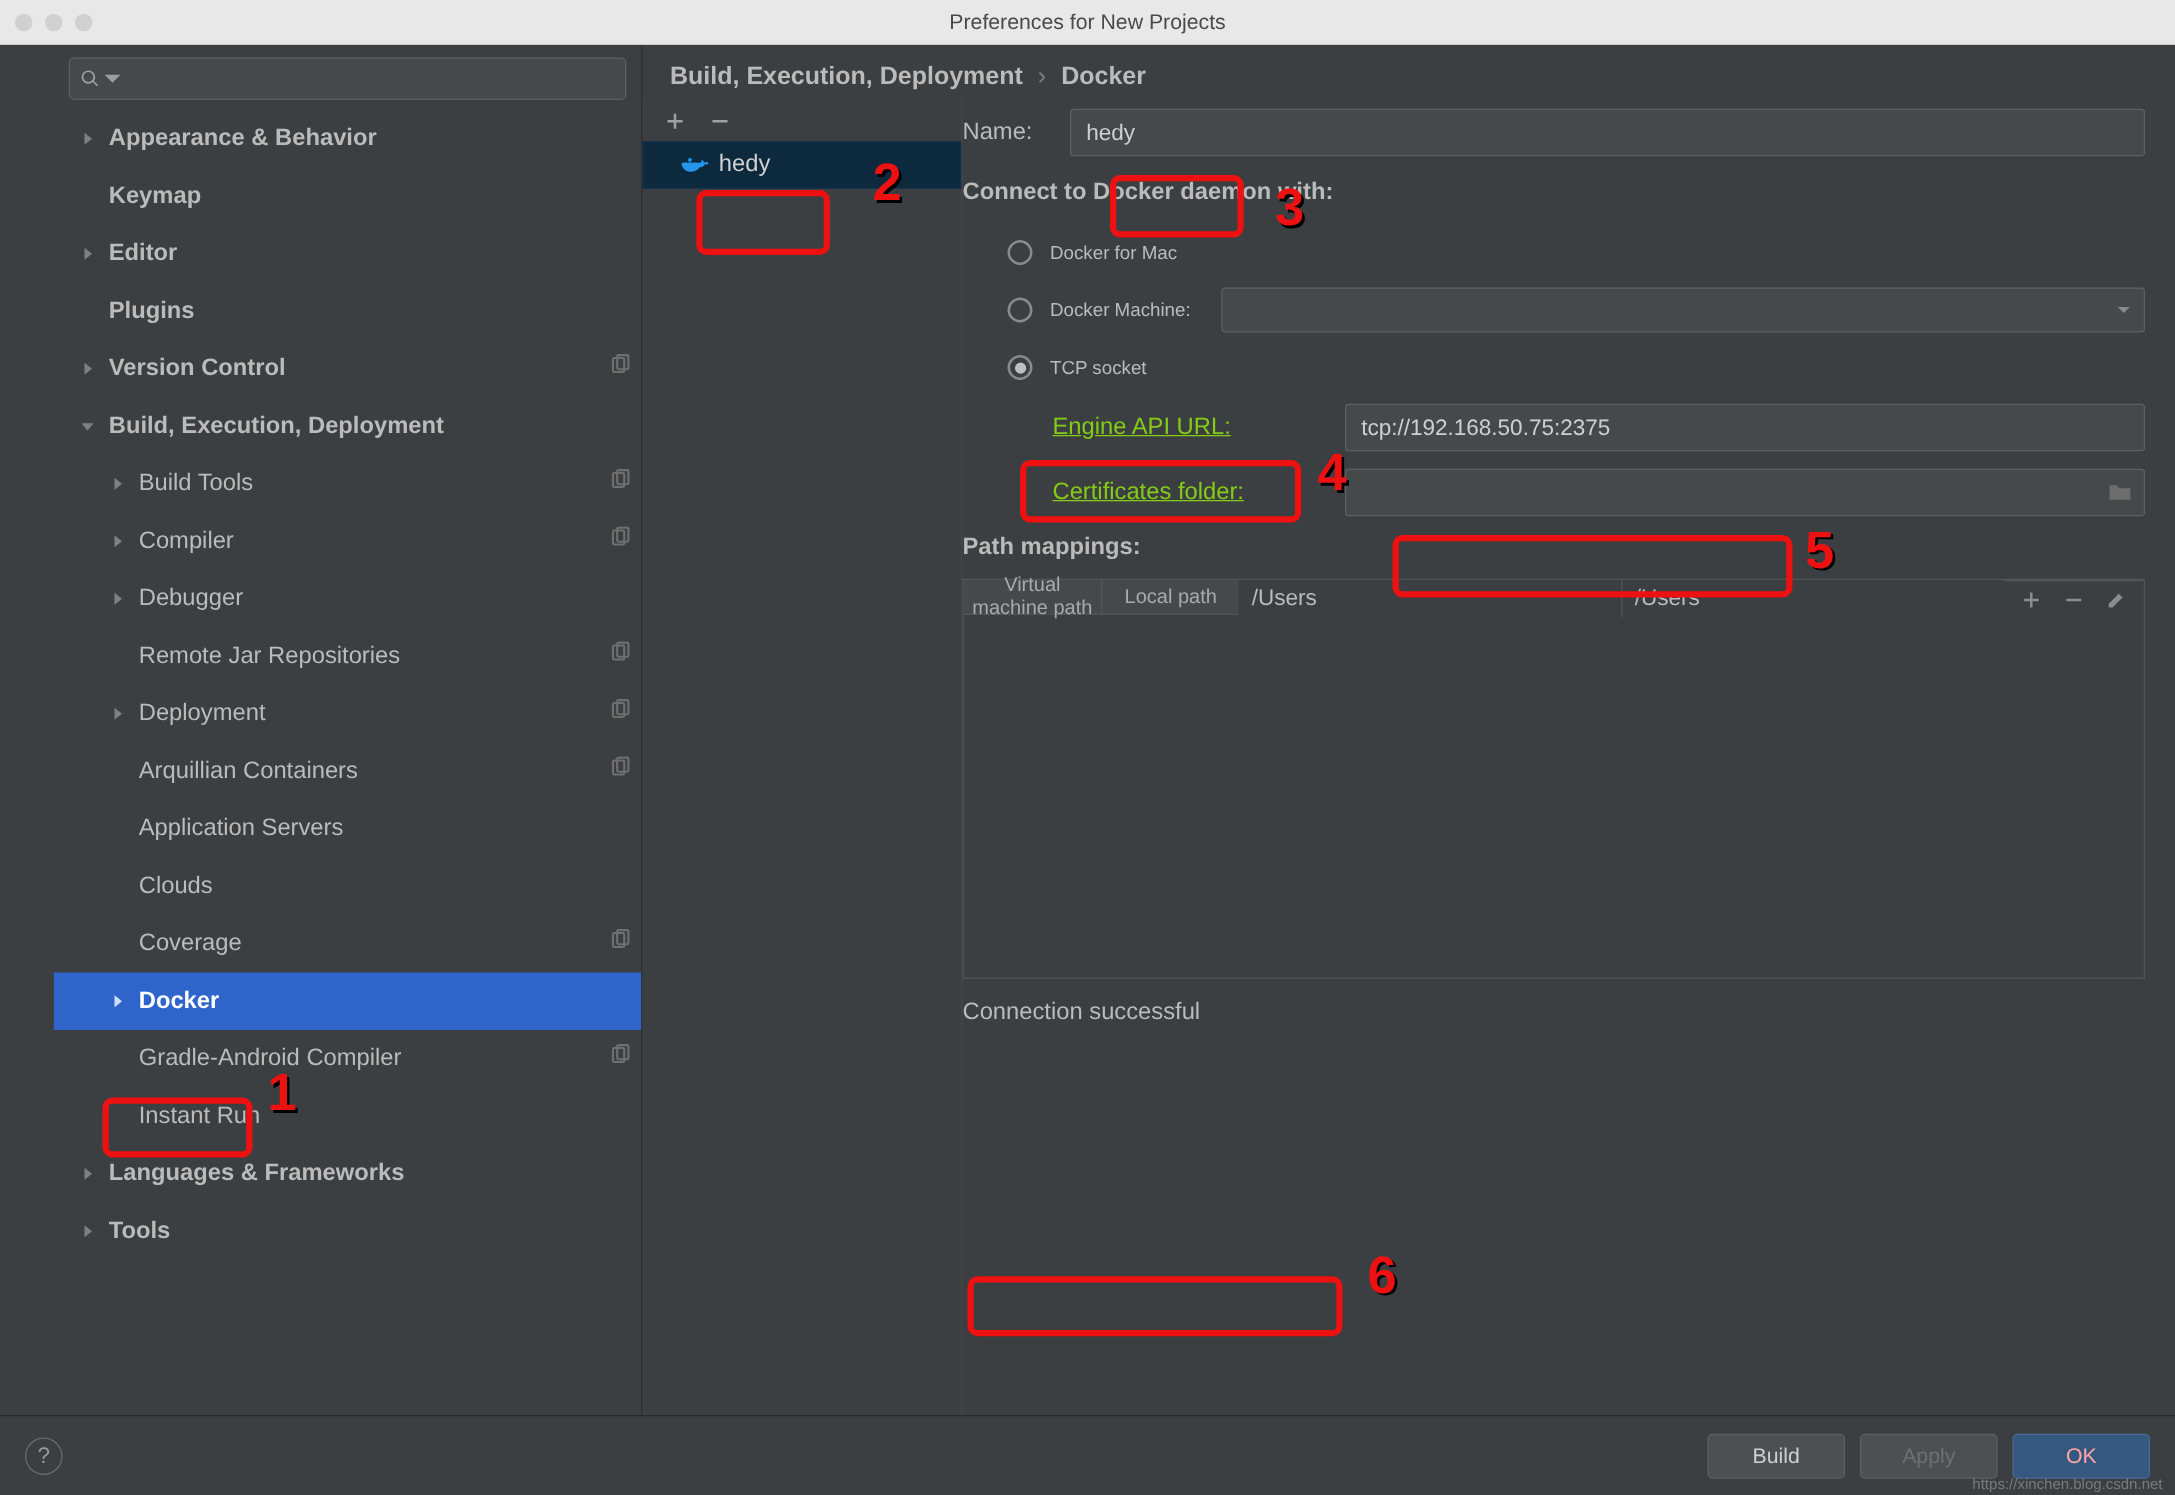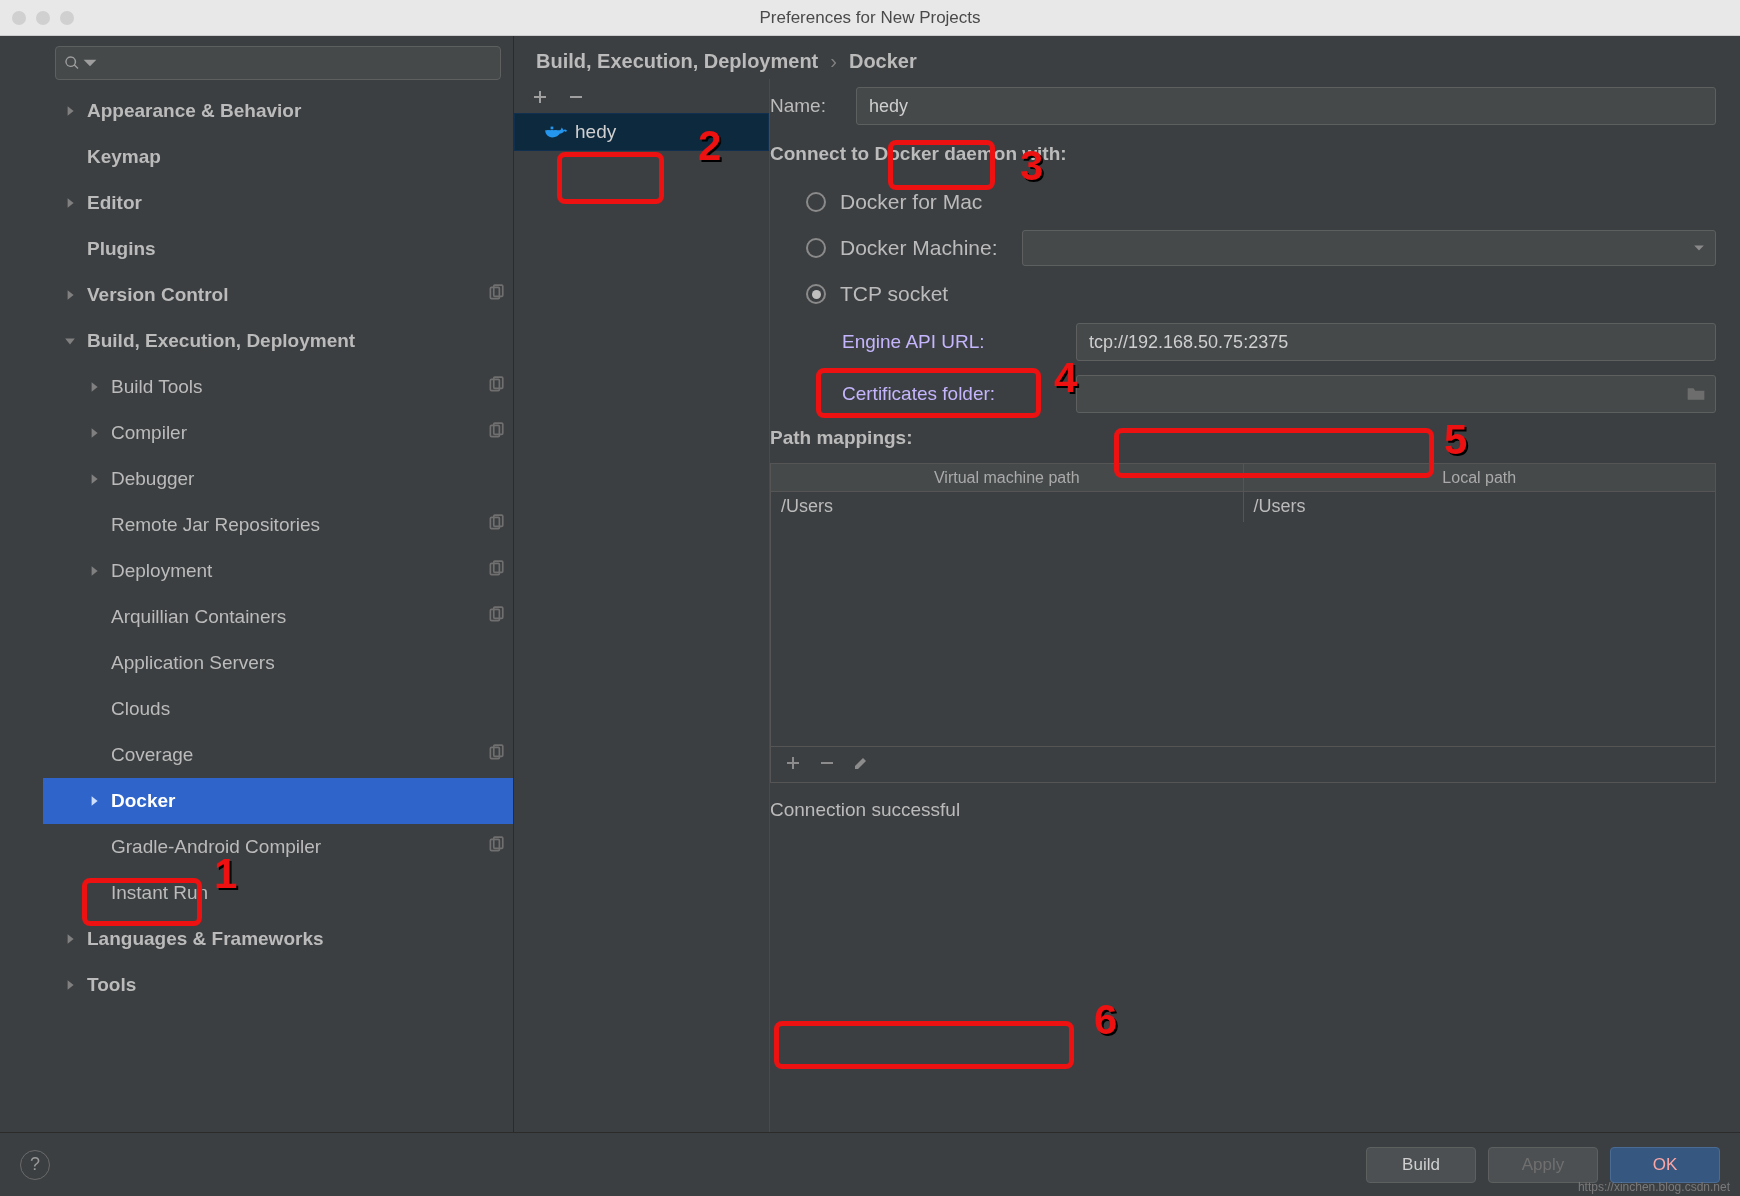--- a/index.html
+++ b/index.html
@@ -90,44 +90,44 @@
 .row { display: flex; align-items: center; margin-bottom: 18px; }
 .row .lbl { color: #bbbbbb; width: 86px; }
 .input {
   flex: 1; height: 38px; background: #45494a;
   border: 1px solid #5e6060; border-radius: 3px;
   color: #cfcfcf; padding: 0 12px; font-size: 18px;
   display: flex; align-items: center;
 }
 .section-title { color: #bbbbbb; margin: 12px 0 14px 0; font-size: 19px; font-weight: bold; }
 .radio-group { padding-left: 36px; }
-.radio-row { display: flex; align-items: center; height: 46px; gap: 14px; font-size: 21px; }
+.radio-row { display: flex; align-items: center; height: 46px; gap: 14px; font-size: 15px; }
 .radio {
   width: 20px; height: 20px; border-radius: 50%;
   border: 2px solid #8a8a8a; display: inline-flex; align-items: center; justify-content: center;
 }
 .radio.checked .dot { width: 9px; height: 9px; border-radius: 50%; background: #bfbfbf; }
 .radio-label { color: #bbbbbb; }
 .inline-select {
   flex: 1; height: 36px; margin-left: 10px;
   background: #45494a; border: 1px solid #5e6060; border-radius: 3px;
   display: flex; align-items: center; justify-content: flex-end; padding-right: 10px;
 }
 .inline-select svg { width: 12px; height: 12px; fill: #8a8a8a; }
 .subfield { display: flex; align-items: center; margin: 6px 0 14px 72px; gap: 24px; }
-.subfield .sublbl { width: 210px; color: #c4b5fd; font-size: 19px; }
+.subfield .sublbl { width: 210px; color: #84cc16; font-size: 19px; text-decoration: underline; }
 .subfield .input { flex: 1; }
 .folder-btn {
   width: 30px; height: 38px; display: flex; align-items: center; justify-content: center;
 }
 .folder-btn svg { width: 20px; height: 18px; fill: #6d6d6d; }
 .table-wrap { margin-top: 6px; }
 .tbl {
   border: 1px solid #555; background: #3c3f41;
-  height: 320px; display: flex; flex-direction: column;
+  height: 320px; display: flex; flex-direction: row;
 }
 .tbl-head { display: flex; background: #45494a; height: 28px; border-bottom: 1px solid #555; }
 .tbl-head .th {
   flex: 1; text-align: center; font-size: 16px; color: #aaaaaa;
   border-right: 1px solid #555; display: flex; align-items: center; justify-content: center;
 }
 .tbl-head .th:last-child { border-right: none; }
 .tbl-body { flex: 1; }
 .tbl-row { display: flex; height: 30px; }
 .tbl-row .td {

